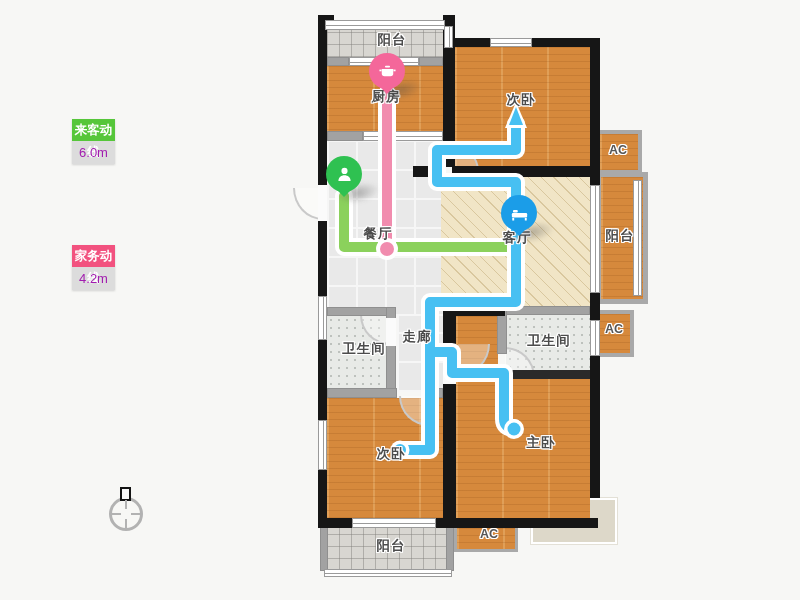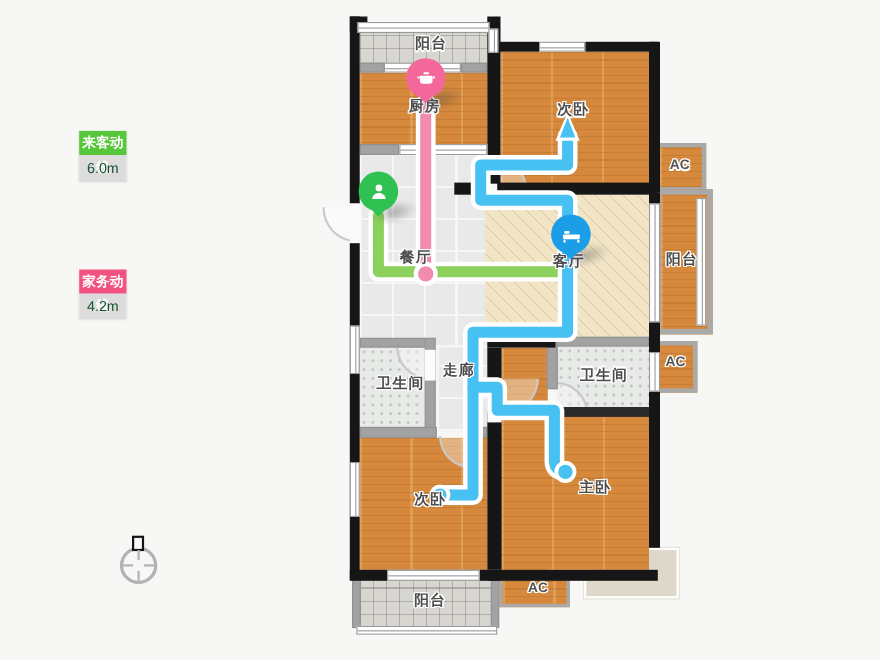--- a/index.html
+++ b/index.html
@@ -28,21 +28,21 @@
   .gap{background:#fbfbfb;z-index:13;}
   .arc{position:absolute;border:2px solid #c9c9c9;background:rgba(255,255,255,.35);z-index:9;}
   
   .rlabel{position:absolute;transform:translate(-50%,-50%);font-weight:bold;font-size:13.5px;
     color:#4c4c4c;letter-spacing:1px;white-space:nowrap;z-index:40;
     text-shadow:-1px -1px 0 #fff,1px -1px 0 #fff,-1px 1px 0 #fff,1px 1px 0 #fff,0 -1px 0 #fff,0 1px 0 #fff,-1px 0 0 #fff,1px 0 0 #fff;}
   .aclabel{font-size:12.5px;color:#565656;letter-spacing:0;}
   
   .legend-item{position:absolute;left:72px;width:43px;z-index:60;box-shadow:0 1px 2px rgba(0,0,0,.15);}
   .legend-head{height:22px;line-height:22px;text-align:center;color:#fff;font-weight:bold;font-size:12.5px;}
-  .legend-val{height:23px;line-height:23px;text-align:center;background:#dcdcdc;color:#14532d;font-size:13px;}
+  .legend-val{height:23px;line-height:23px;text-align:center;background:#dcdcdc;color:#a21caf;font-size:13px;}
   
   .pin{position:absolute;width:58px;height:54px;z-index:50;}
   .pin-shadow{position:absolute;left:10px;top:27px;width:44px;height:20px;z-index:0;
     background:radial-gradient(ellipse at center, rgba(70,70,70,.38), rgba(70,70,70,0) 70%);
     filter:blur(2px);transform:rotate(-12deg);}
   .pin-tail{position:absolute;left:11px;top:24px;width:14px;height:14px;transform:rotate(45deg);z-index:1;}
   .pin-head{position:absolute;left:0;top:0;width:36px;height:36px;border-radius:50%;z-index:2;
     display:flex;align-items:center;justify-content:center;}
   .pin-head svg{width:17px;height:17px;fill:#fff;}
   #lines-svg{position:absolute;left:0;top:0;z-index:30;pointer-events:none;}

